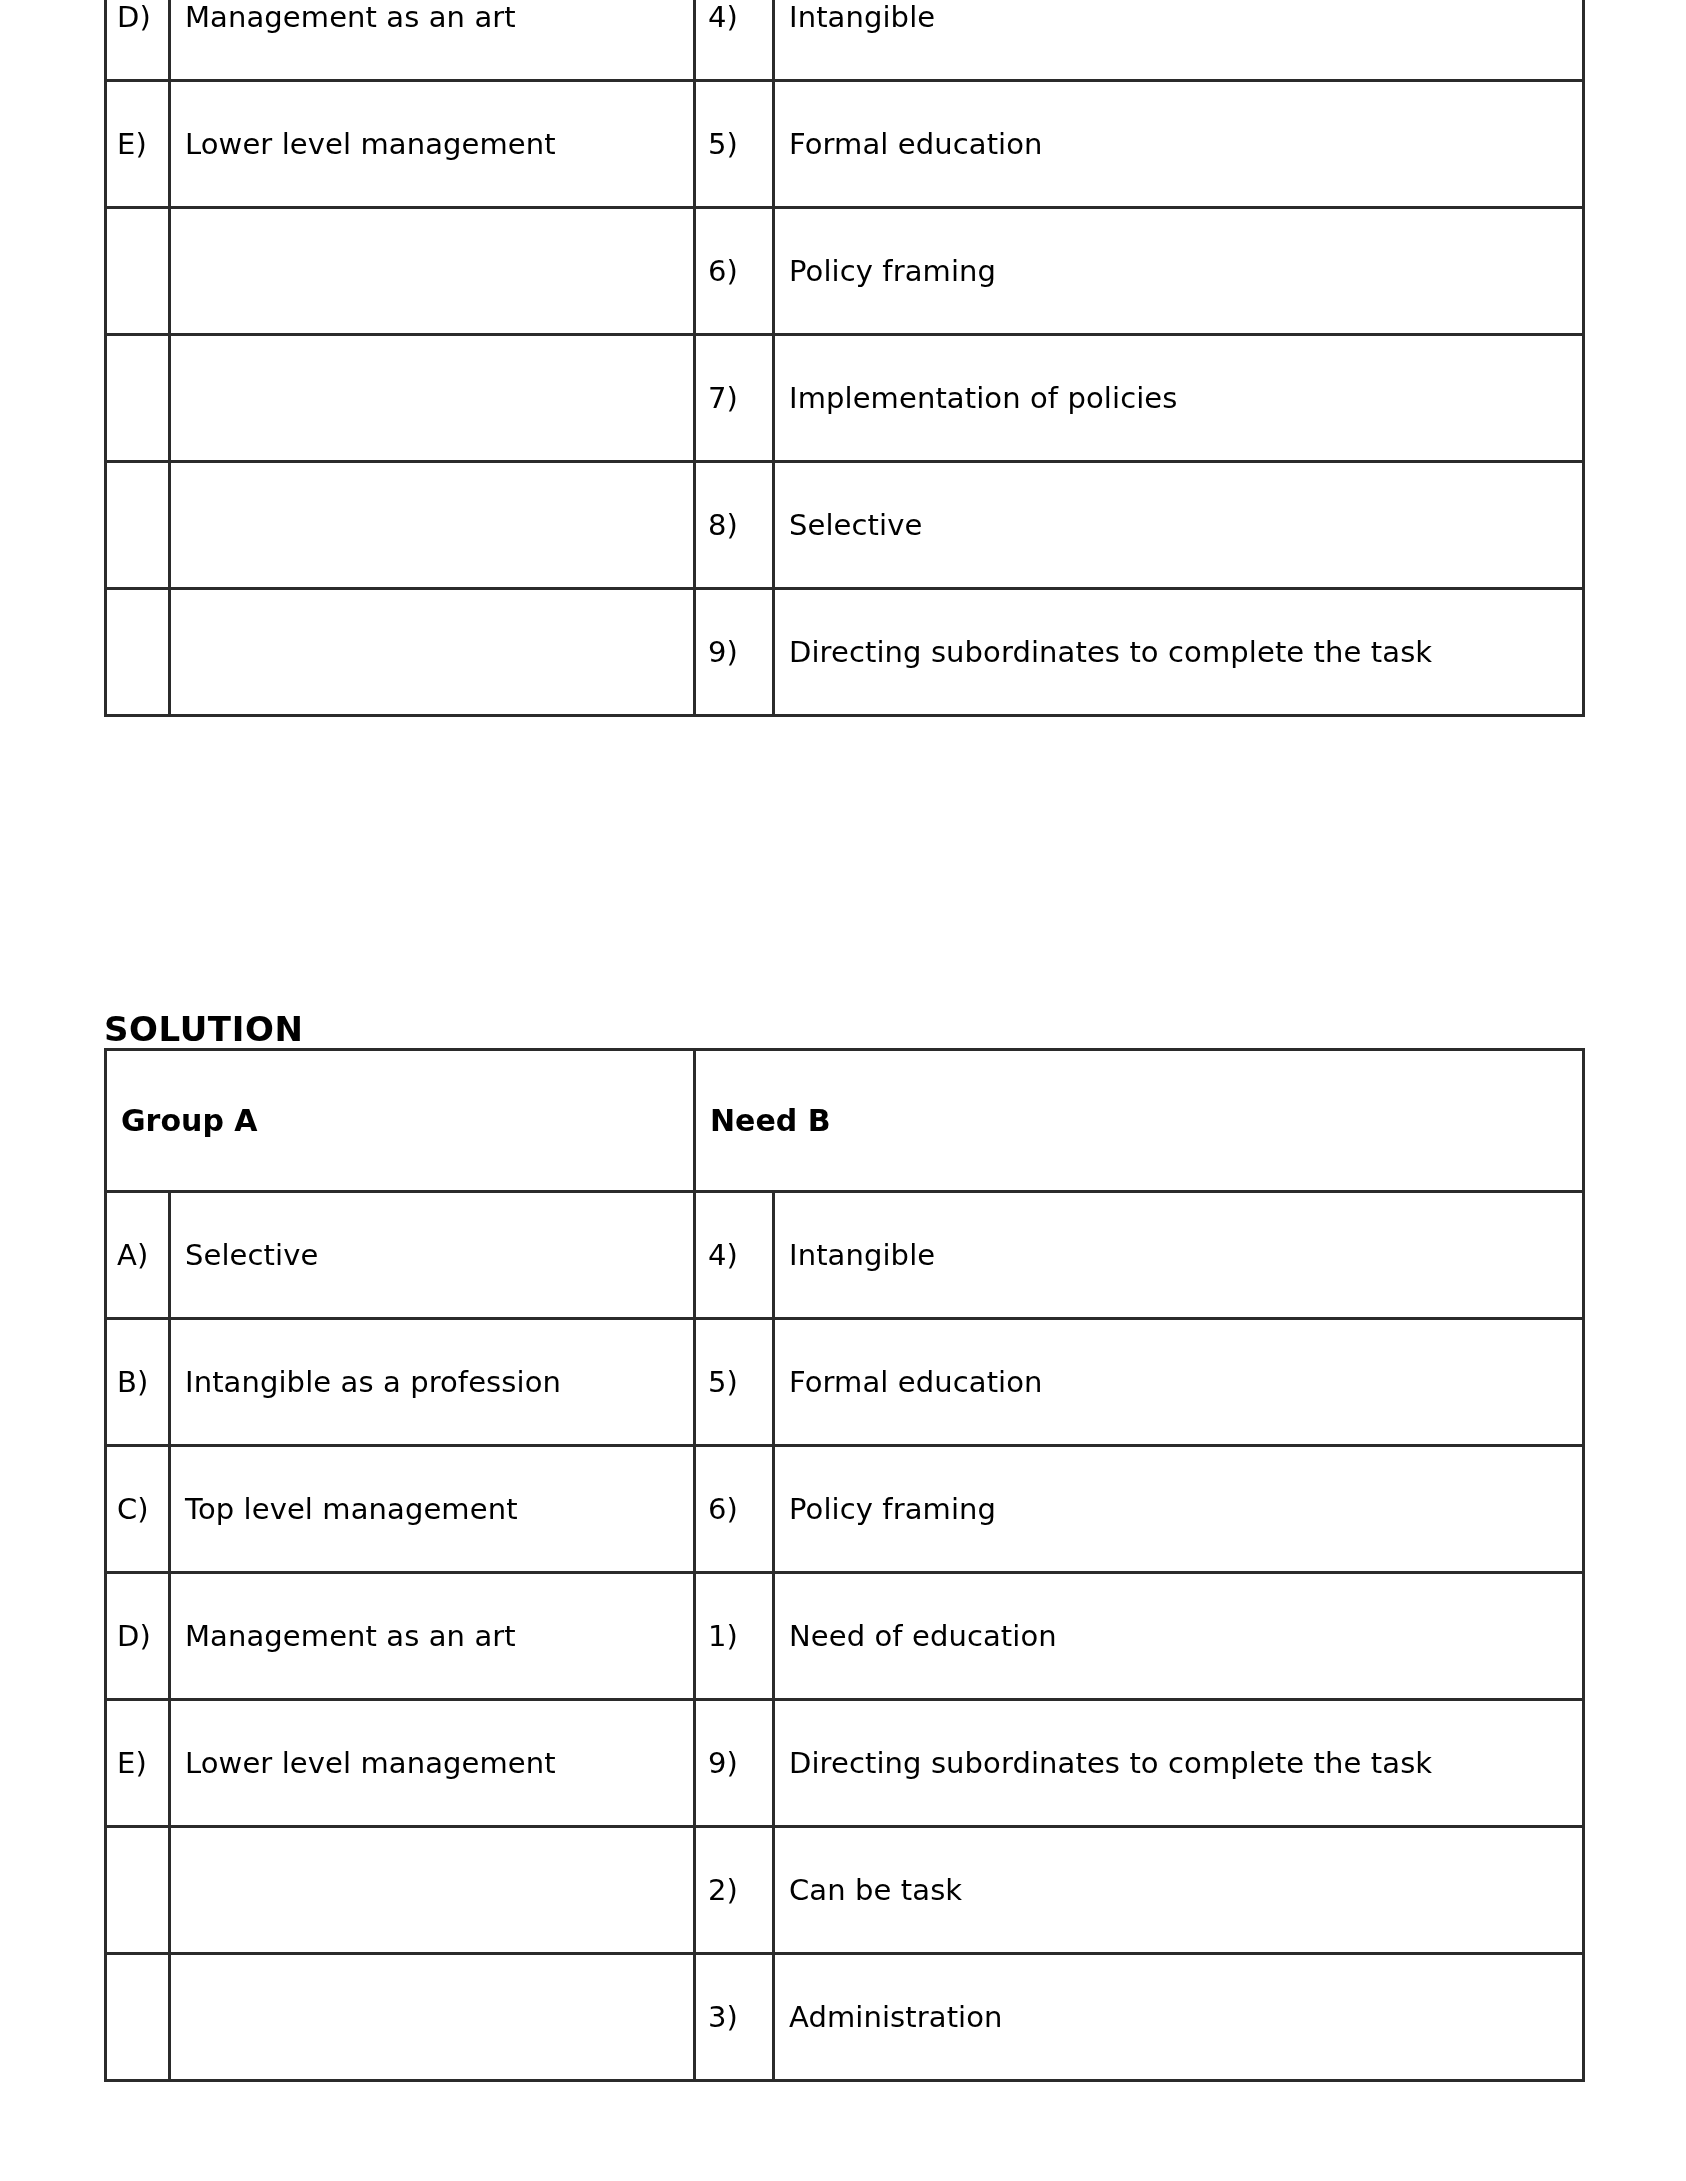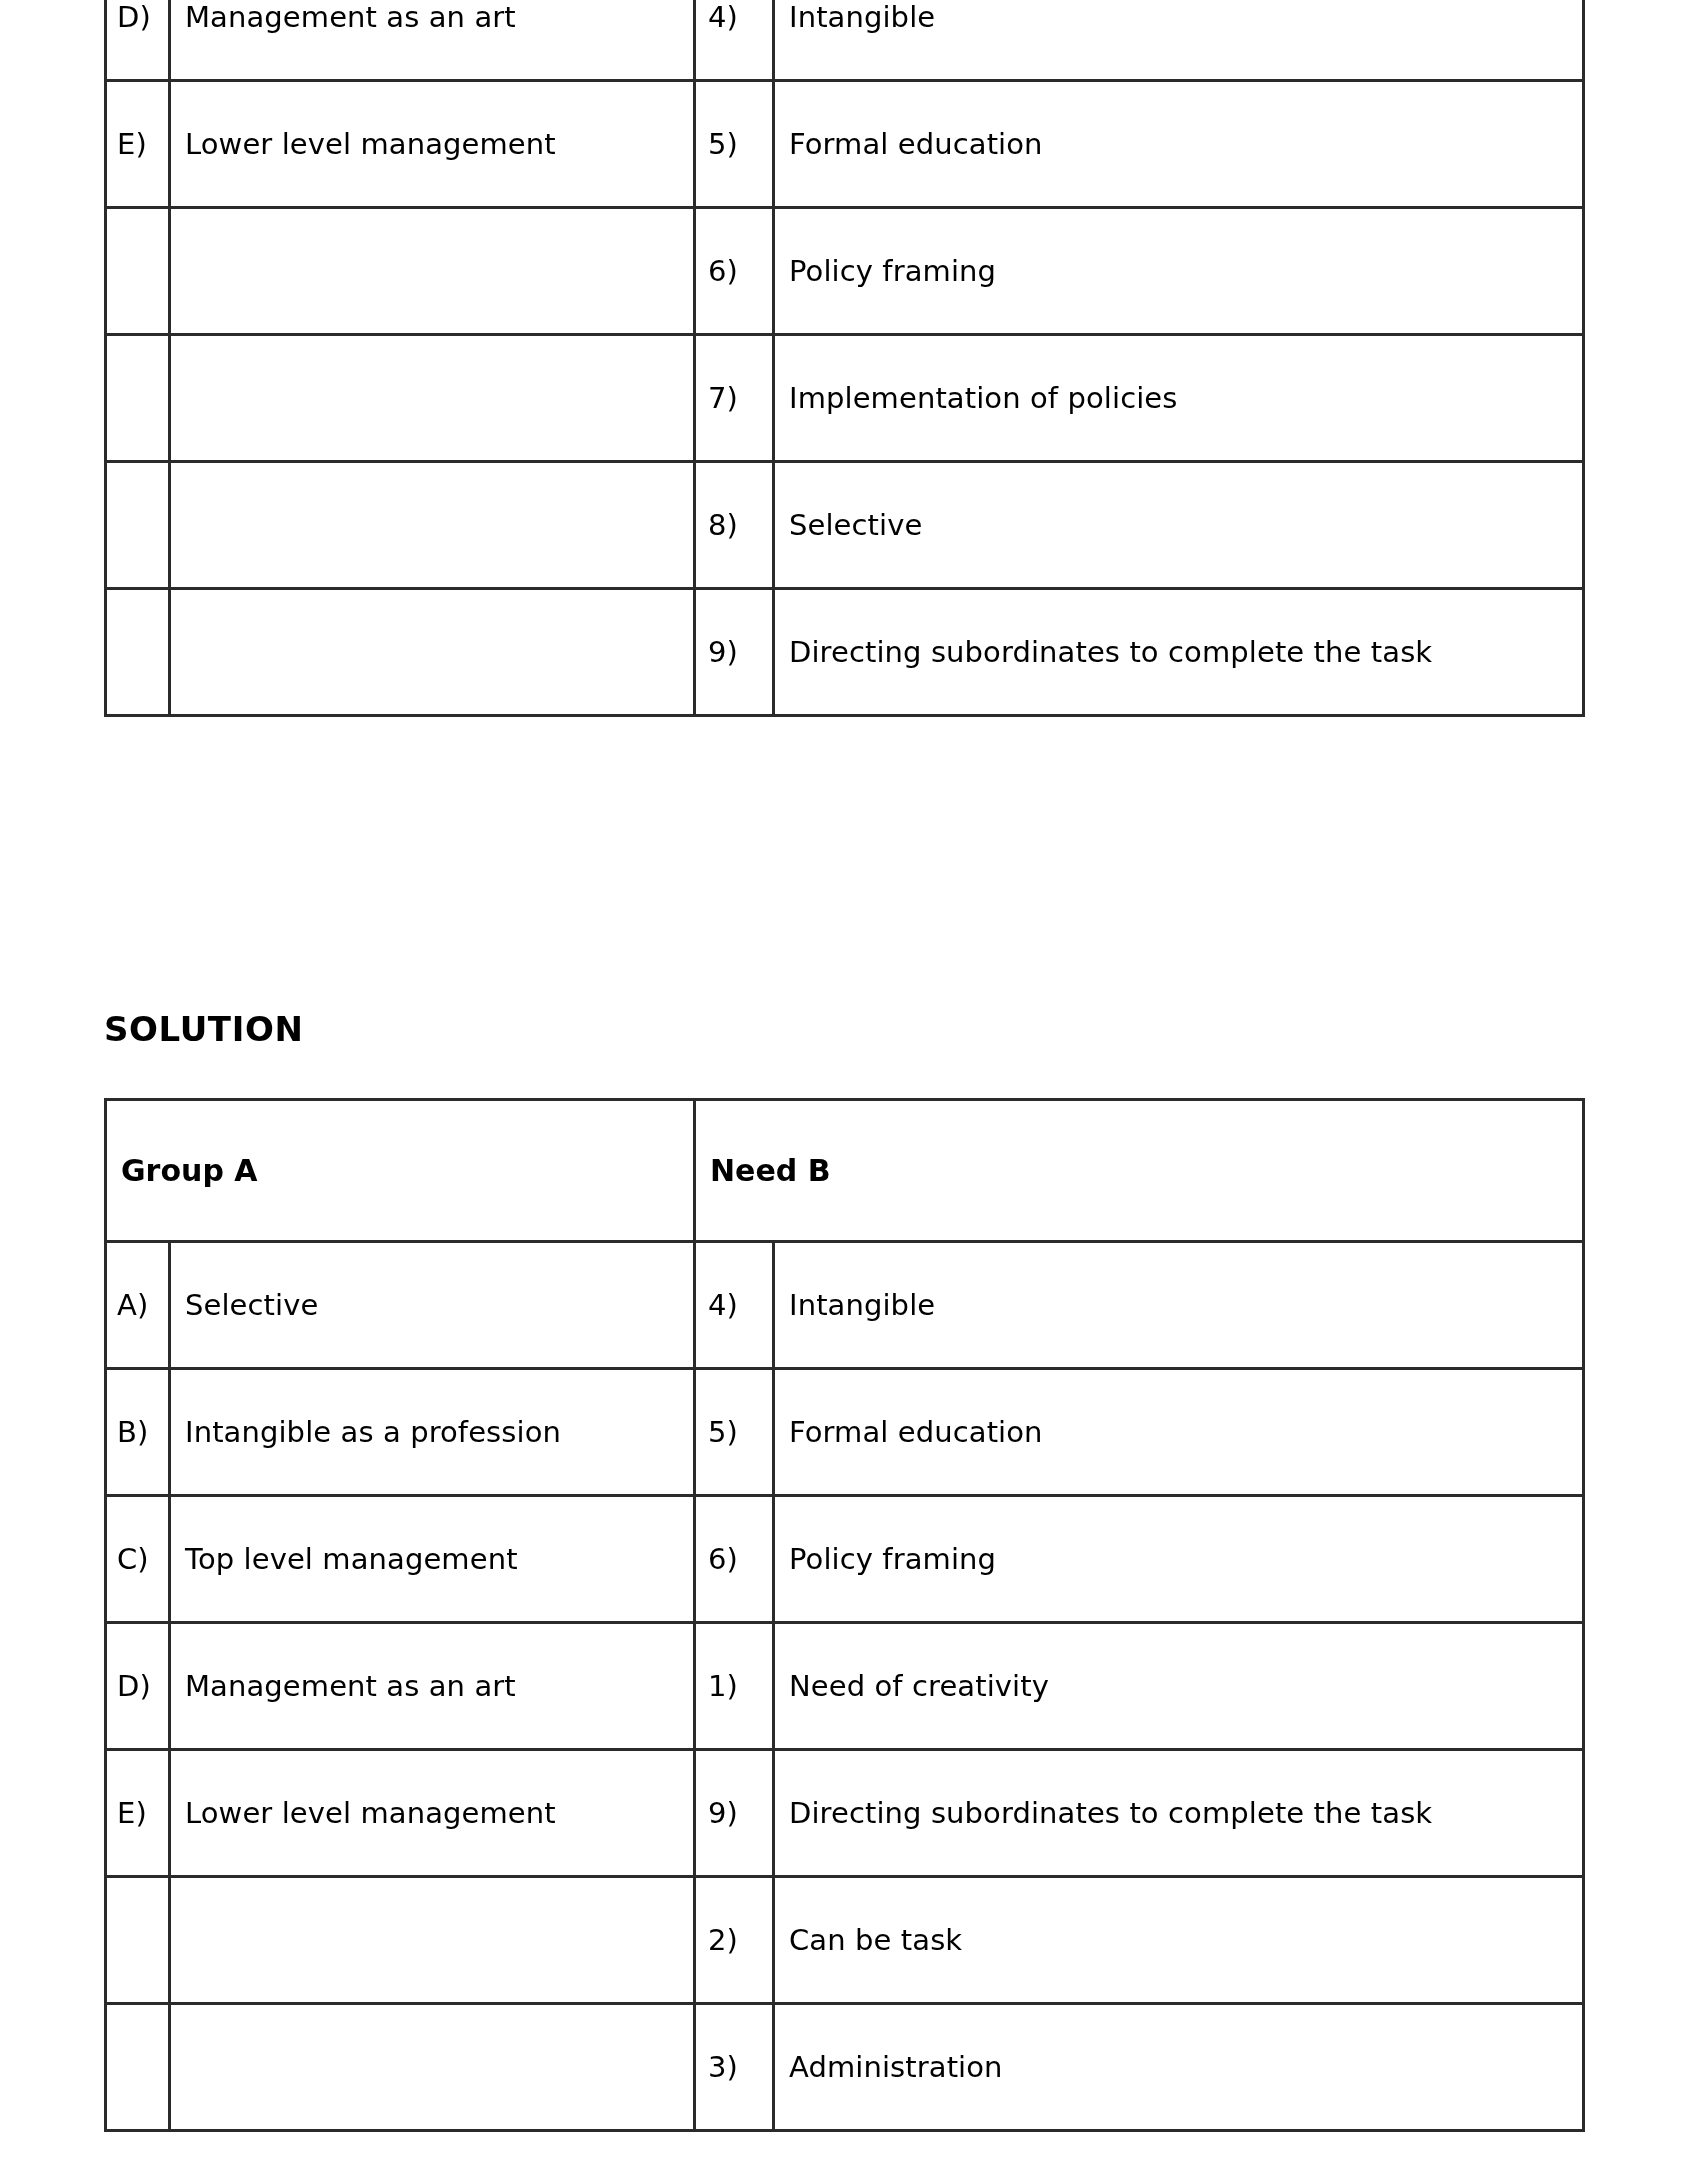--- a/index.html
+++ b/index.html
@@ -65,21 +65,21 @@
   }
 
   
   #table-question {
     left: 104px;
     top: -48px;
   }
   
   #table-solution {
     left: 104px;
-    top: 1098px;
+    top: 1048px;
   }
 
   .section-title {
     position: absolute;
     left: 104px;
     top: 1009px;
     font-size: 34px;
     font-weight: bold;
     letter-spacing: 0.6px;
     white-space: nowrap;
@@ -251,21 +251,21 @@
         <td class="cell-key">
             <div class="cell-inner">D)</div>
           </td>
         <td class="cell-a">
             <div class="cell-inner">Management as an art</div>
           </td>
         <td class="cell-num">
             <div class="cell-inner">1)</div>
           </td>
         <td class="cell-b">
-            <div class="cell-inner">Need of creativity</div>
+            <div class="cell-inner">Need of education</div>
           </td>
       </tr>
       <tr class="row-tall">
         <td class="cell-key">
             <div class="cell-inner">E)</div>
           </td>
         <td class="cell-a">
             <div class="cell-inner">Lower level management</div>
           </td>
         <td class="cell-num">

